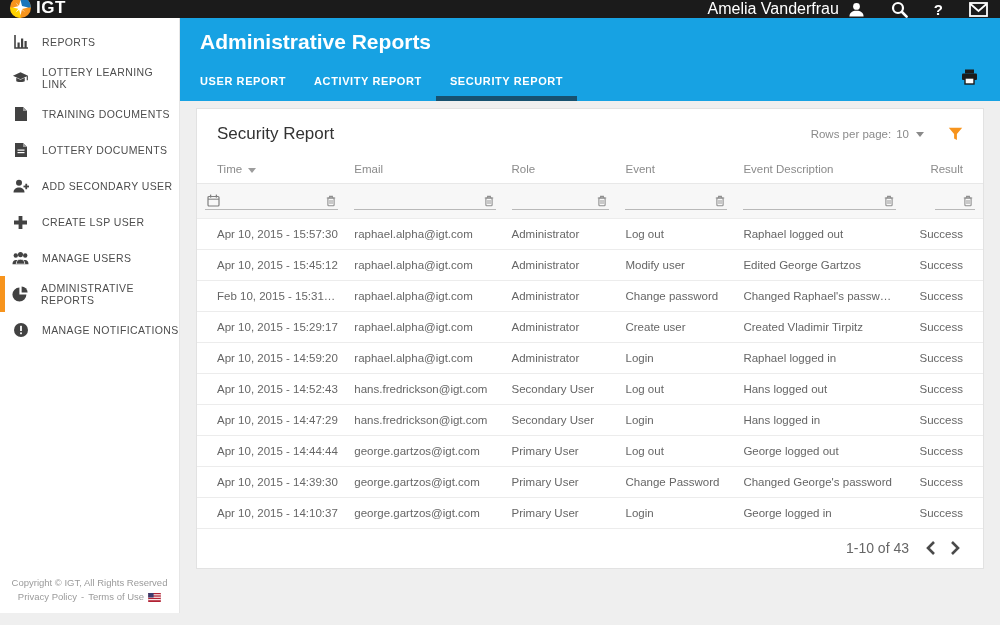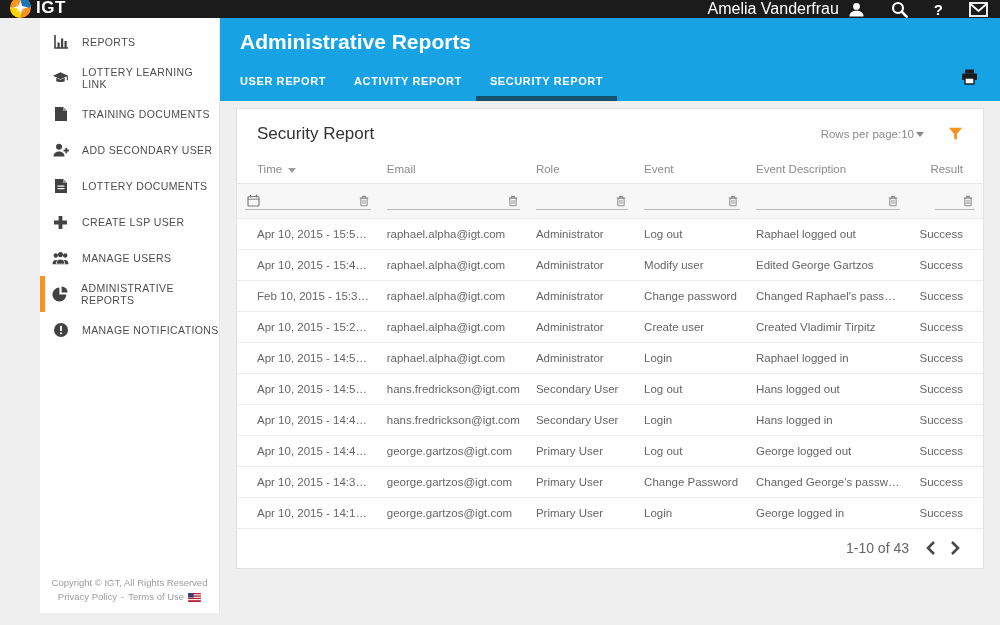--- a/index.html
+++ b/index.html
@@ -10,21 +10,21 @@
   .topbar { height:18px; background:#1b1b1b; display:flex; align-items:flex-end;
     justify-content:space-between; padding:0 12px 0 10px; }
   .logo { display:flex; align-items:center; gap:5px; cursor:pointer; }
   .logo-text { color:#fff; font-weight:bold; font-size:17px; letter-spacing:0.5px; }
   .topbar-right { display:flex; align-items:center; gap:26px; }
   .topbar-user { color:#fff; font-size:16px; display:flex; align-items:center; gap:9px; cursor:pointer; }
   .tb-icon { display:flex; align-items:center; cursor:pointer; }
   .help-glyph { color:#fff; font-weight:bold; font-size:15px; }
 
   
-  .app { display:flex; height:595px;padding-left:40px; }
+  .app { display:flex; height:595px; }
   .sidebar { width:180px; background:#fff; border-right:1px solid #e6e6e6;
     position:relative; padding-top:6px; flex:none; }
   .main { flex:1; display:flex; flex-direction:column; min-width:0; }
 
   
   .side-item { display:flex; align-items:center; height:36px; gap:13px;
     border-left:5px solid transparent; padding-left:7px; cursor:pointer; }
   .side-item.active { border-left-color:#f7941d; }
   .side-item .s-icon { width:17px; display:flex; justify-content:center; }
   .side-label { font-size:10.5px; color:#4d4d4d; letter-spacing:0.4px; }
@@ -45,21 +45,21 @@
   .print-btn { position:absolute; right:22px; bottom:12px; cursor:pointer; }
 
   
   .content { flex:1; padding:7px 16px 0; }
   .card { background:#fff; border:1px solid #e2e2e2; min-height:455px;
     display:flex; flex-direction:column; }
   .card-head { display:flex; align-items:center; justify-content:space-between;
     padding:15px 20px 11px; }
   .report-title { font-size:17px; color:#333; font-weight:500; }
   .card-head-right { display:flex; align-items:center; gap:24px; }
-  .rpp { display:flex; align-items:center; color:#8a8a8a;
+  .rpp { display:flex; align-items:center; gap:5px; color:#8a8a8a;
     font-size:11.5px; cursor:pointer; }
   .caret { width:0; height:0; border-left:4px solid transparent;
     border-right:4px solid transparent; border-top:5px solid #8a8a8a;
     display:inline-block; margin-left:2px; }
   .funnel { cursor:pointer; display:flex; }
 
   
   table { width:100%; border-collapse:collapse; table-layout:fixed; }
   col.c-time{width:19%} col.c-email{width:20%} col.c-role{width:14.5%}
   col.c-event{width:15%} col.c-desc{width:21.5%} col.c-result{width:10%}
@@ -162,40 +162,40 @@
         <svg width="14" height="16" viewBox="0 0 14 16">
           <path d="M1,1 h8 l4,4 v10 h-12 z" fill="#424242"></path>
           <path d="M9,1 l4,4 h-4 z" fill="#9a9a9a"></path>
         </svg>
       </span>
       <span class="side-label">TRAINING DOCUMENTS</span>
     </div>
 
     <div class="side-item">
       <span class="s-icon">
+        <svg width="14" height="16" viewBox="0 0 14 16">
+          <path d="M1,1 h8 l4,4 v10 h-12 z" fill="#424242"></path>
+          <path d="M9,1 l4,4 h-4 z" fill="#9a9a9a"></path>
+          <rect x="3.5" y="7.5" width="7" height="1.2" fill="#fff"></rect>
+          <rect x="3.5" y="10" width="7" height="1.2" fill="#fff"></rect>
+        </svg>
+      </span>
+      <span class="side-label">LOTTERY DOCUMENTS</span>
+    </div>
+
+    <div class="side-item">
+      <span class="s-icon">
         <svg width="16" height="16" viewBox="0 0 16 16">
           <circle cx="6" cy="4.8" r="3" fill="#424242"></circle>
           <path d="M0.5,14.5 c0-3.4 2.6-5 5.5-5 s5.5,1.6 5.5,5 z" fill="#424242"></path>
           <rect x="10.5" y="7.6" width="5.5" height="1.8" fill="#424242"></rect>
           <rect x="12.35" y="5.75" width="1.8" height="5.5" fill="#424242"></rect>
         </svg>
       </span>
       <span class="side-label">ADD SECONDARY USER</span>
-    </div>
-
-    <div class="side-item">
-      <span class="s-icon">
-        <svg width="14" height="16" viewBox="0 0 14 16">
-          <path d="M1,1 h8 l4,4 v10 h-12 z" fill="#424242"></path>
-          <path d="M9,1 l4,4 h-4 z" fill="#9a9a9a"></path>
-          <rect x="3.5" y="7.5" width="7" height="1.2" fill="#fff"></rect>
-          <rect x="3.5" y="10" width="7" height="1.2" fill="#fff"></rect>
-        </svg>
-      </span>
-      <span class="side-label">LOTTERY DOCUMENTS</span>
     </div>
 
     <div class="side-item">
       <span class="s-icon">
         <svg width="15" height="15" viewBox="0 0 15 15">
           <path d="M5.6,1 h3.8 v4.6 H14 v3.8 H9.4 V14 H5.6 V9.4 H1 V5.6 h4.6 z" fill="#424242"></path>
         </svg>
       </span>
       <span class="side-label">CREATE LSP USER</span>
     </div>

